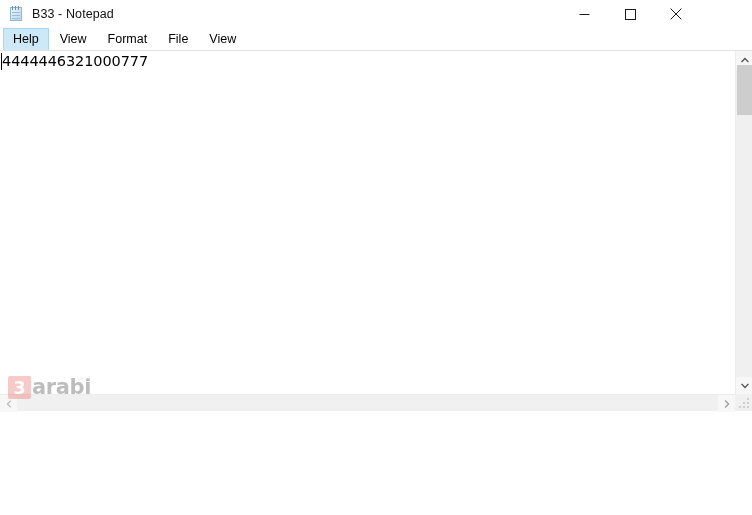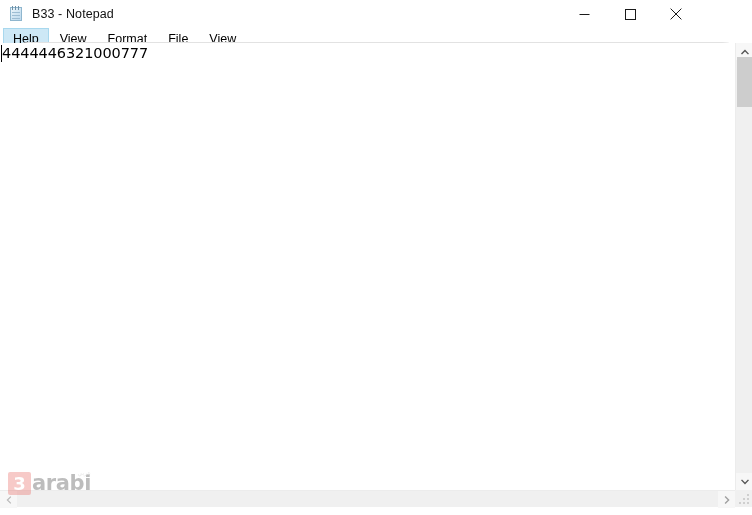--- a/index.html
+++ b/index.html
@@ -140,27 +140,26 @@
     cursor: default;
   }
   .menu-item.hovered {
     background: #cde8f6;
     border: 1px solid #a8d8ee;
   }
 
   
   .editor-area {
     position: absolute;
-    left: 0; top: 42px;
+    left: 0; top: 50px;
     width: 752px;
-    height: 465px;
+    height: 361px;
     background: #ffffff;
     box-sizing: border-box;
     border-top: 1px solid #e2e2e2;
-    border-radius: 30px;
   }
 
   .text-surface {
     position: absolute;
     left: 0; top: 0;
     right: 17px;
     bottom: 17px;
     background: #ffffff;
     overflow: hidden;
   }

